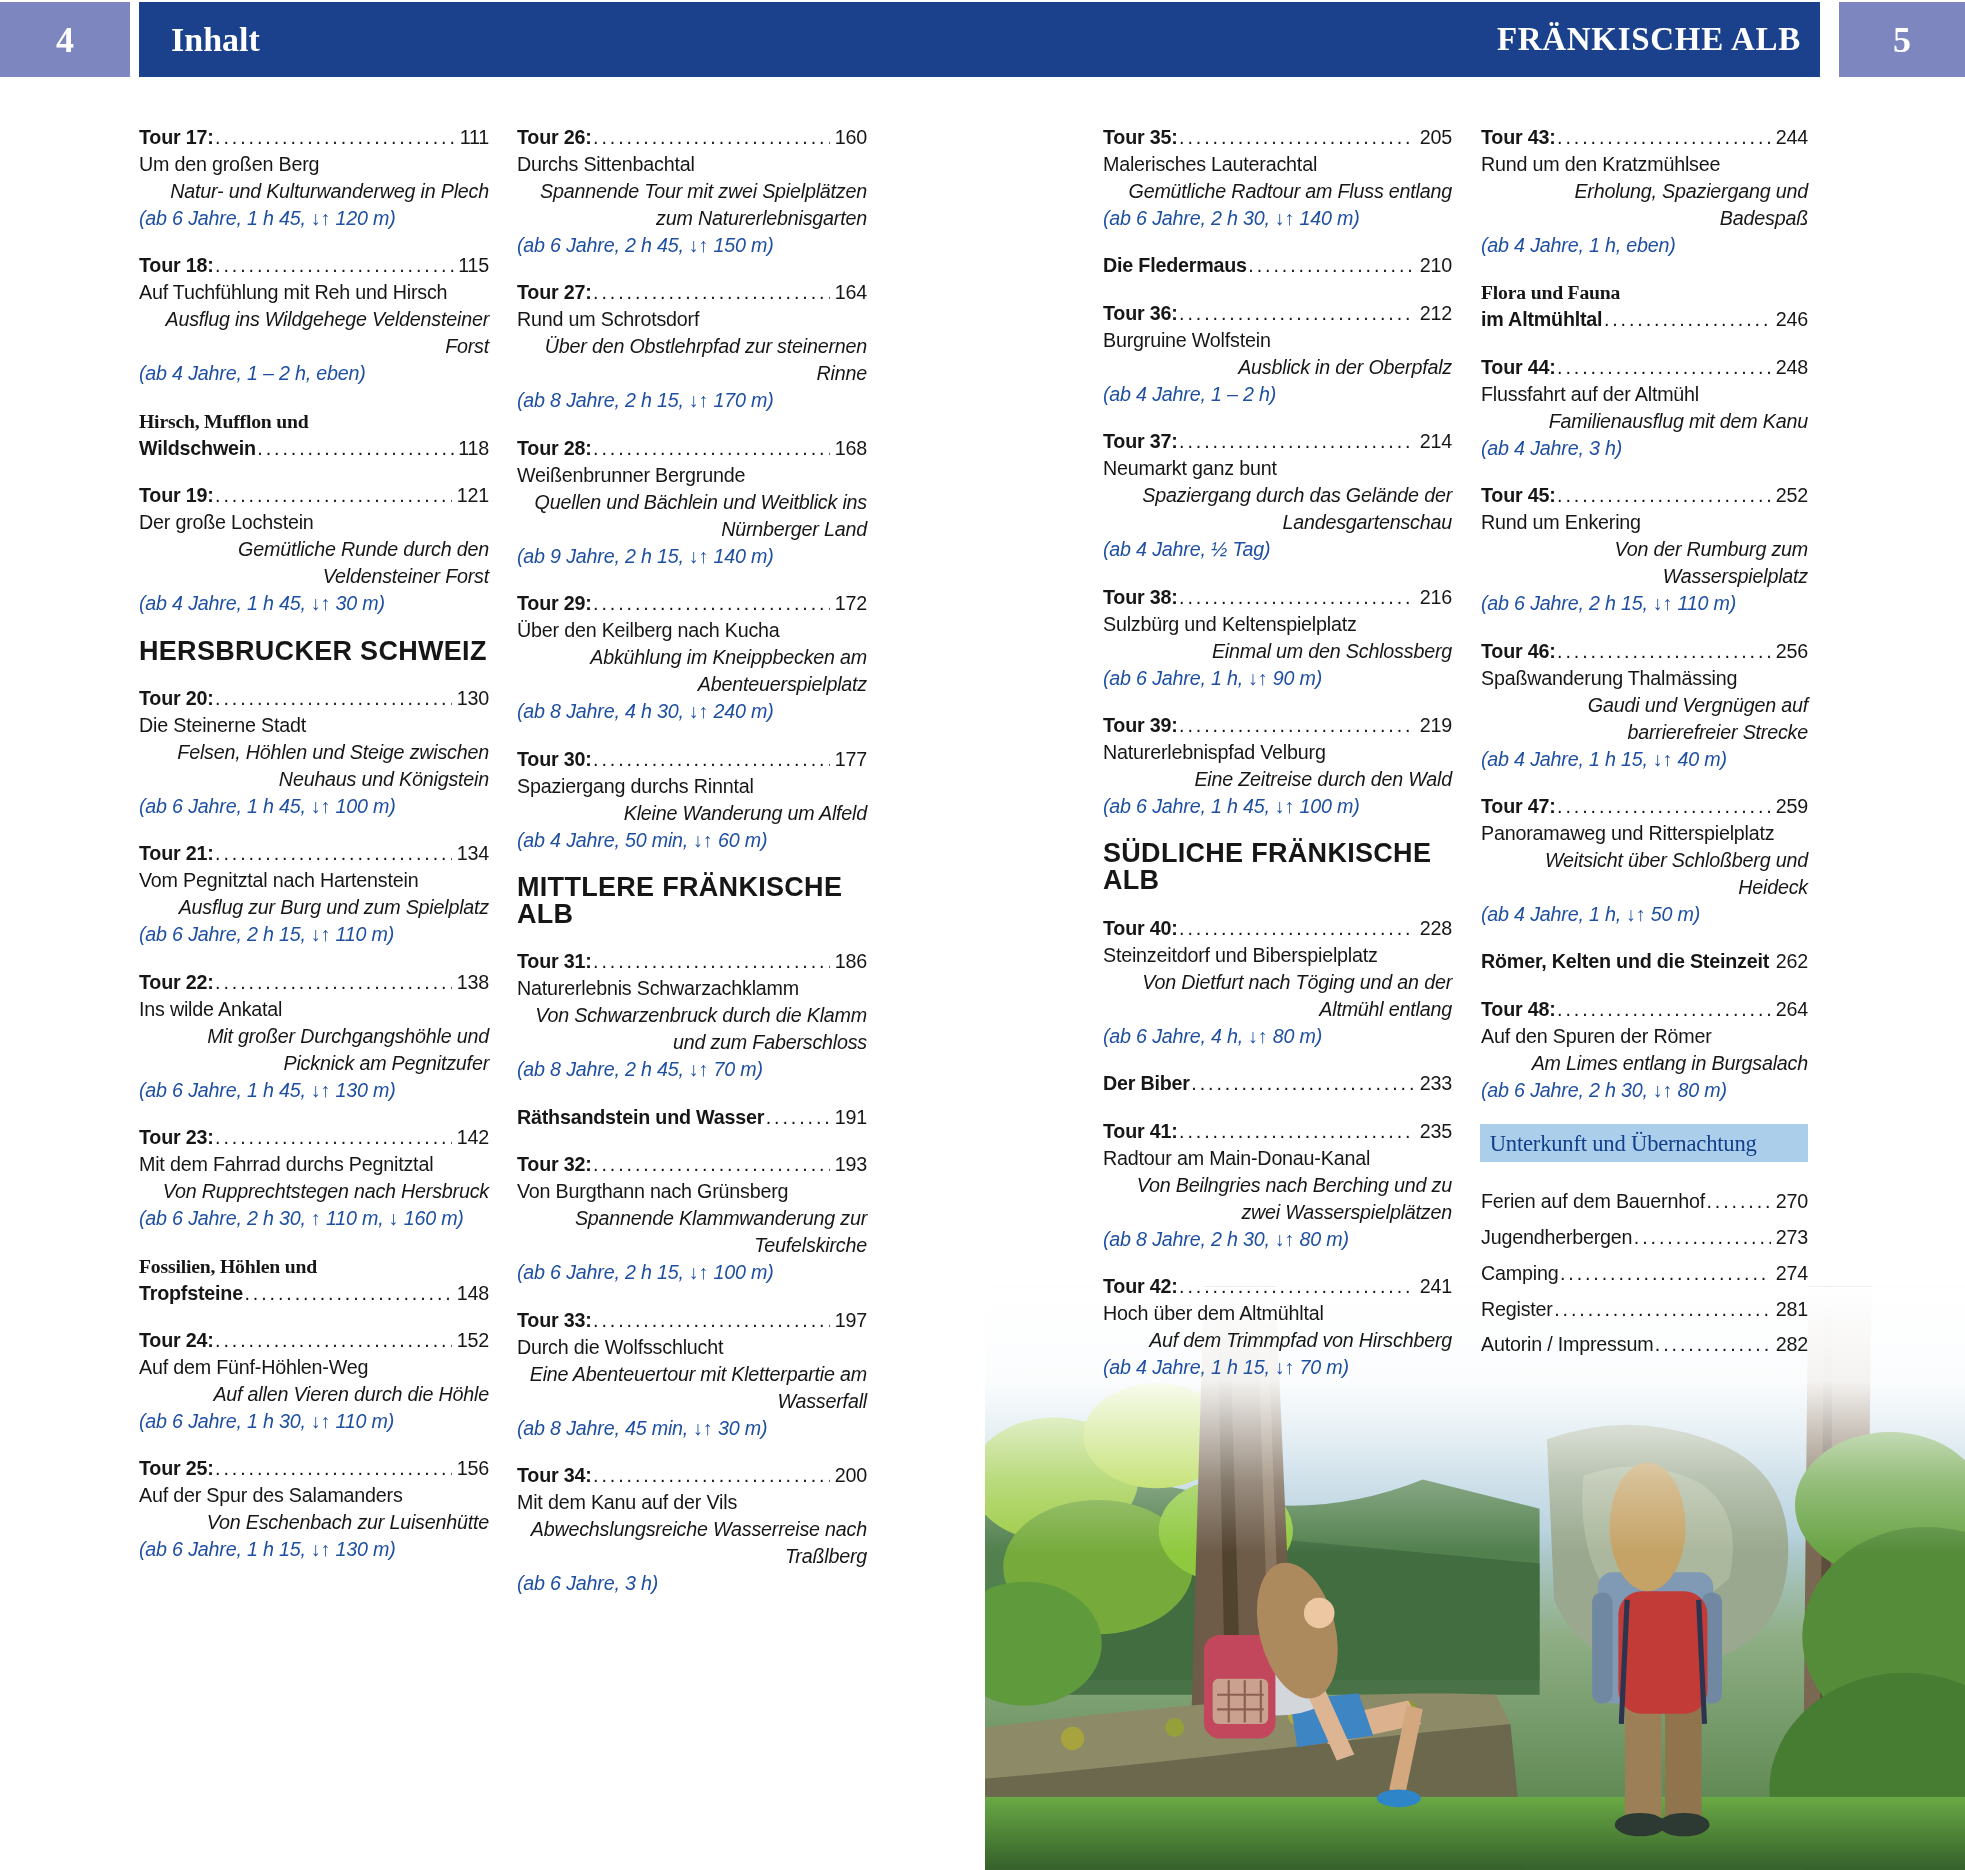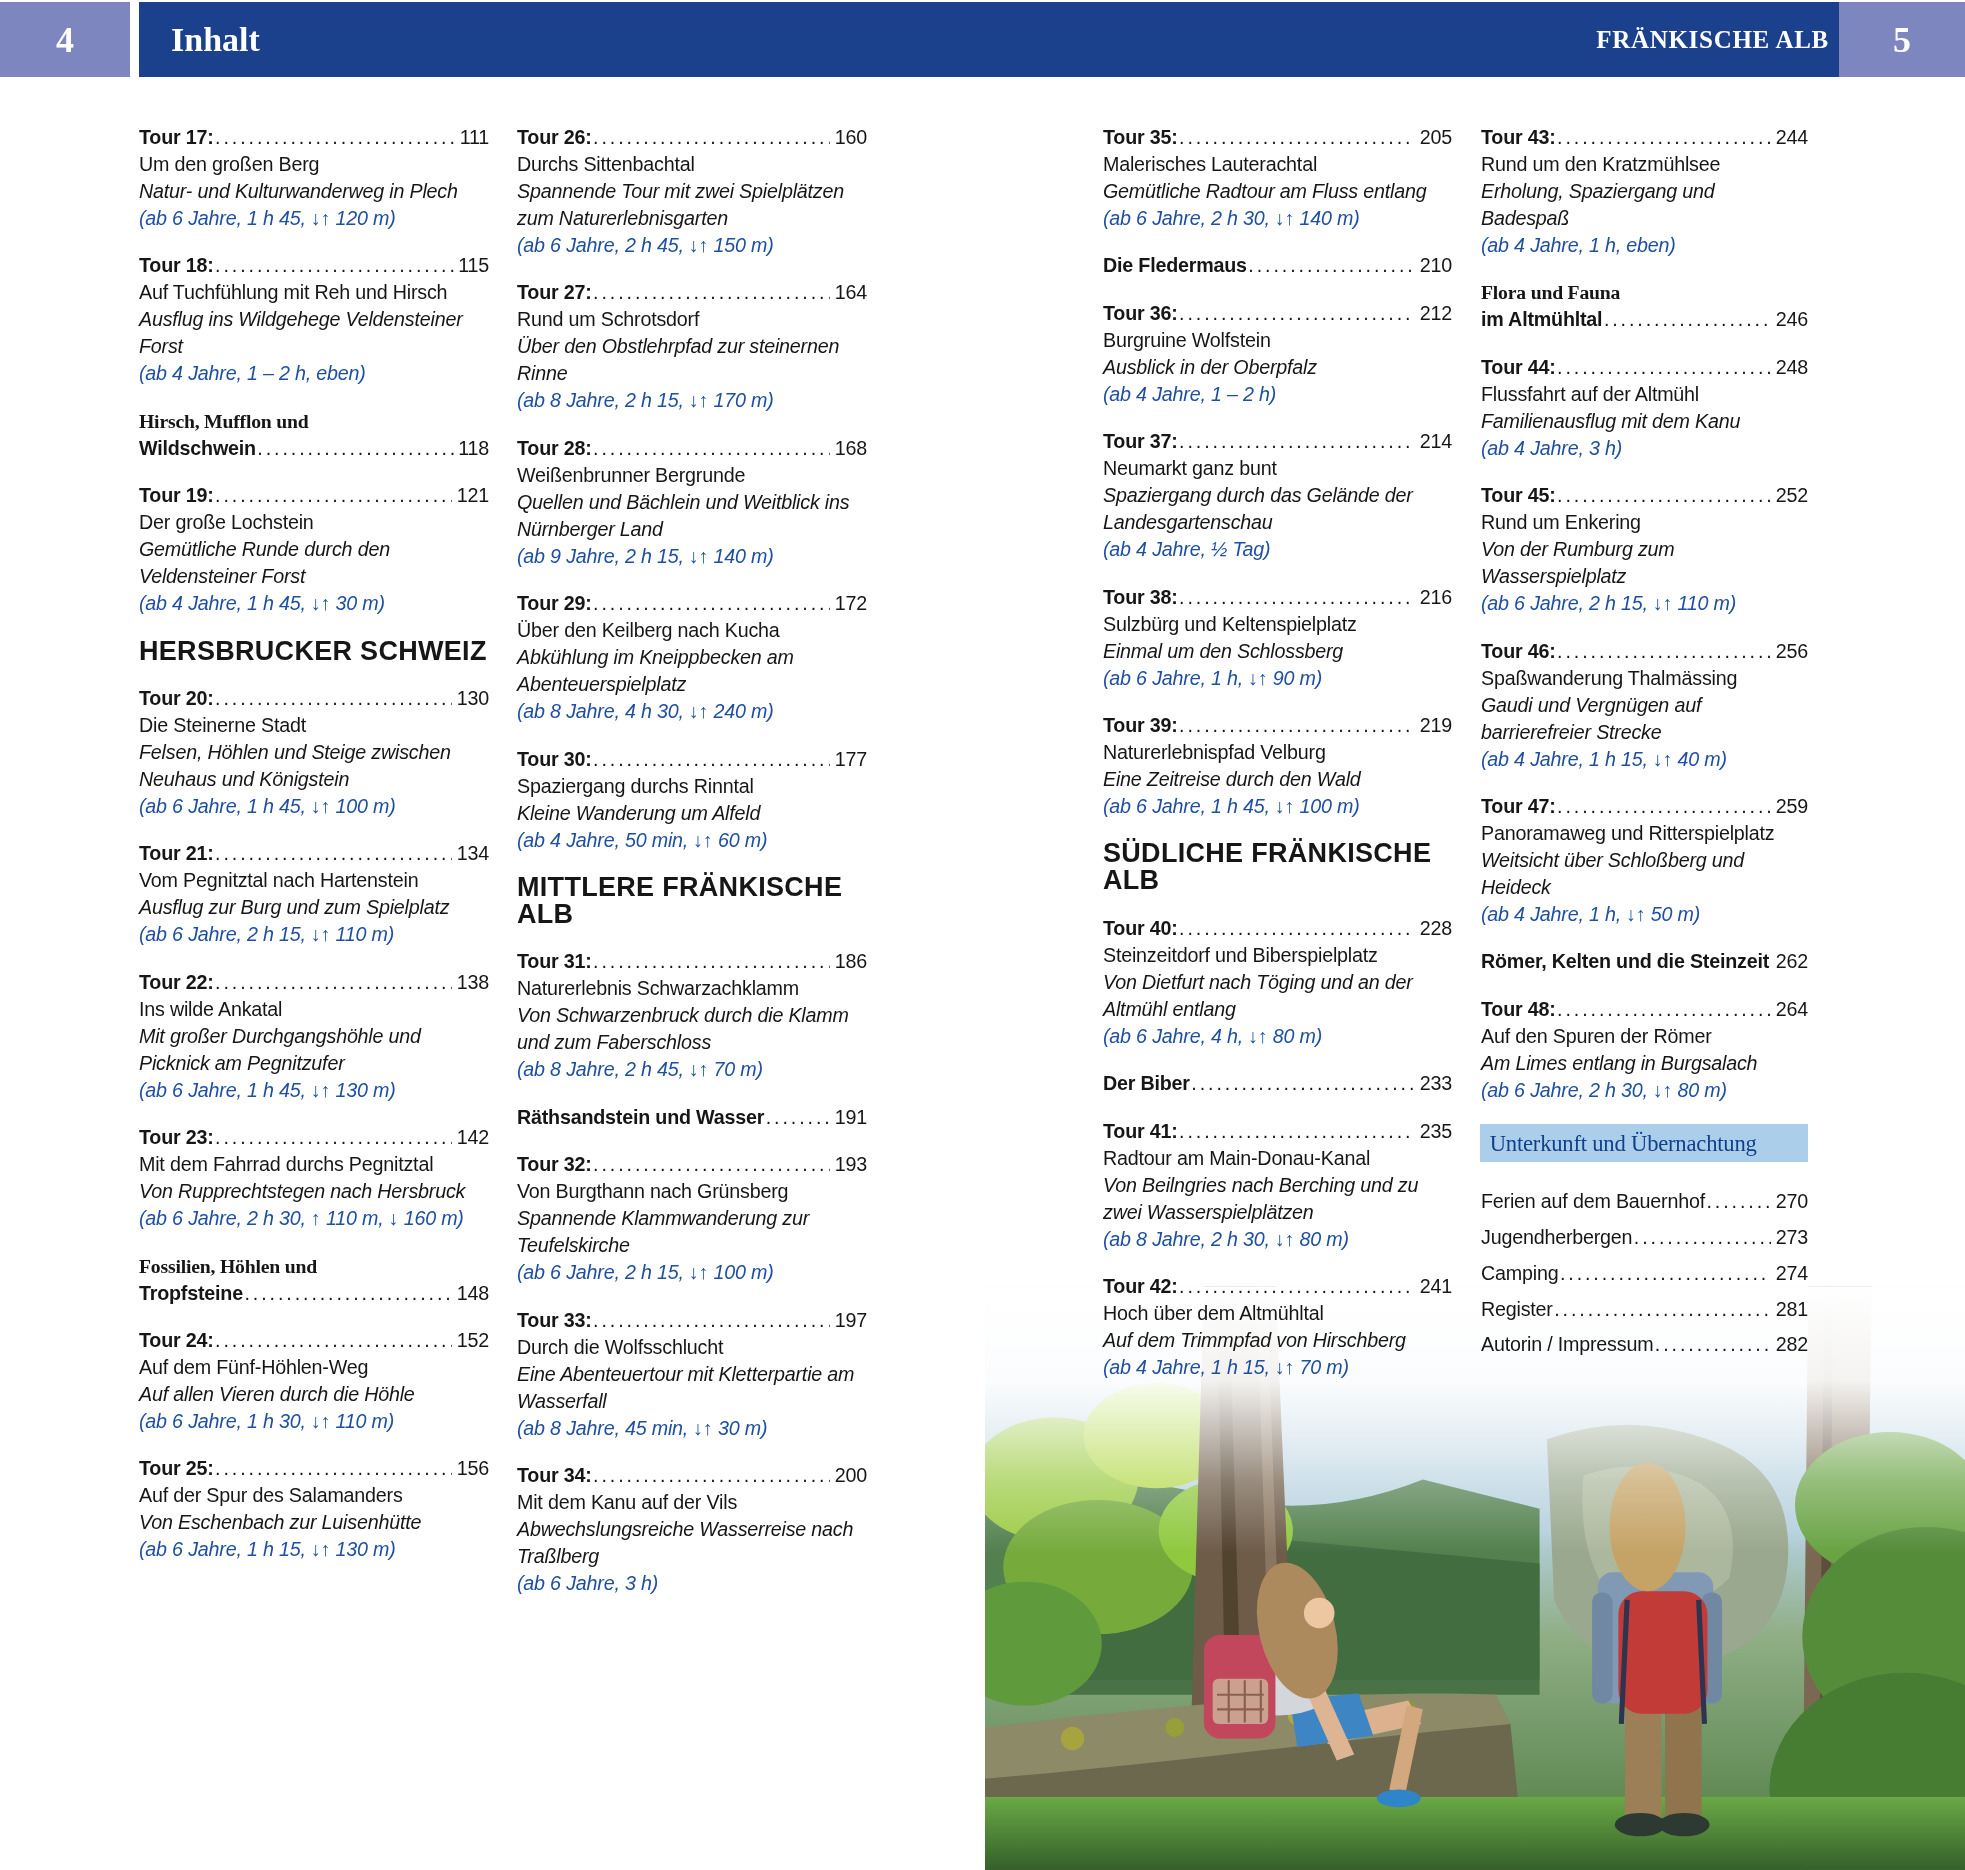--- a/index.html
+++ b/index.html
@@ -6,36 +6,36 @@
   .page{position:relative;width:1965px;height:1870px;background:#ffffff;overflow:hidden;
         font-family:"Liberation Sans",sans-serif;color:#161616;}
   
   .sq{position:absolute;top:2.2px;height:75px;display:flex;align-items:center;justify-content:center;
       color:#fff;font-family:"Liberation Serif",serif;font-weight:bold;font-size:36px;}
   .sq-left{left:0;width:130px;background:var(--sq);}
   .sq-right{left:1839px;width:126px;background:var(--sq);}
   .bar{position:absolute;top:2.2px;height:75px;background:var(--bar);color:#fff;display:flex;align-items:center;
        font-family:"Liberation Serif",serif;font-weight:bold;}
   .bar-left{left:139px;width:947px;padding-left:32px;box-sizing:border-box;font-size:34px;border-right:2.2px solid #6273b2;}
-  .bar-right{left:1040px;width:808px;justify-content:flex-end;padding-right:19px;box-sizing:border-box;
-             font-size:25px;letter-spacing:0.7px;}
+  .bar-right{left:1012px;width:808px;justify-content:flex-end;padding-right:19px;box-sizing:border-box;
+             font-size:33px;letter-spacing:0.7px;}
   
   .col{position:absolute;top:124px;font-size:19.7px;line-height:27px;letter-spacing:-0.2px;}
   .col0{left:139px;width:350px;}
   .col1{left:517px;width:350px;}
   .col2{left:1103px;width:349px;z-index:3;}
   .col3{left:1481px;width:327px;z-index:3;}
   .entry{margin-bottom:20.4px;}
   .row{display:flex;align-items:baseline;}
   .lbl{font-weight:bold;white-space:nowrap;}
   .plainlbl{white-space:nowrap;}
   .dots{flex:1;overflow:hidden;white-space:nowrap;margin:0 4.4px 0 1.5px;letter-spacing:2.9px;}
   .dots::after{content:"..................................................................................";}
   .pg{white-space:nowrap;}
-  .desc{font-style:italic;}
+  .desc{font-style:italic;text-align:right;}
   .info{font-style:italic;color:var(--blue);}
   .section{font-weight:bold;font-size:27px;letter-spacing:0.3px;margin-bottom:20.4px;}
   .refpre{font-weight:bold;font-family:Liberation Serif, serif;}
   .plain{margin-bottom:8.8px;}
   .uebox{background:var(--boxbg);color:var(--boxtx);font-family:"Liberation Serif",serif;font-weight:normal;
          font-size:22.6px;line-height:25px;padding:7.3px 10.2px 5.8px 10.2px;margin:4.4px 0 26px -1.5px;}
   
   .photo{position:absolute;left:985px;top:1286px;width:980px;height:584px;z-index:1;}
   .photo svg{display:block;}
 </style>

